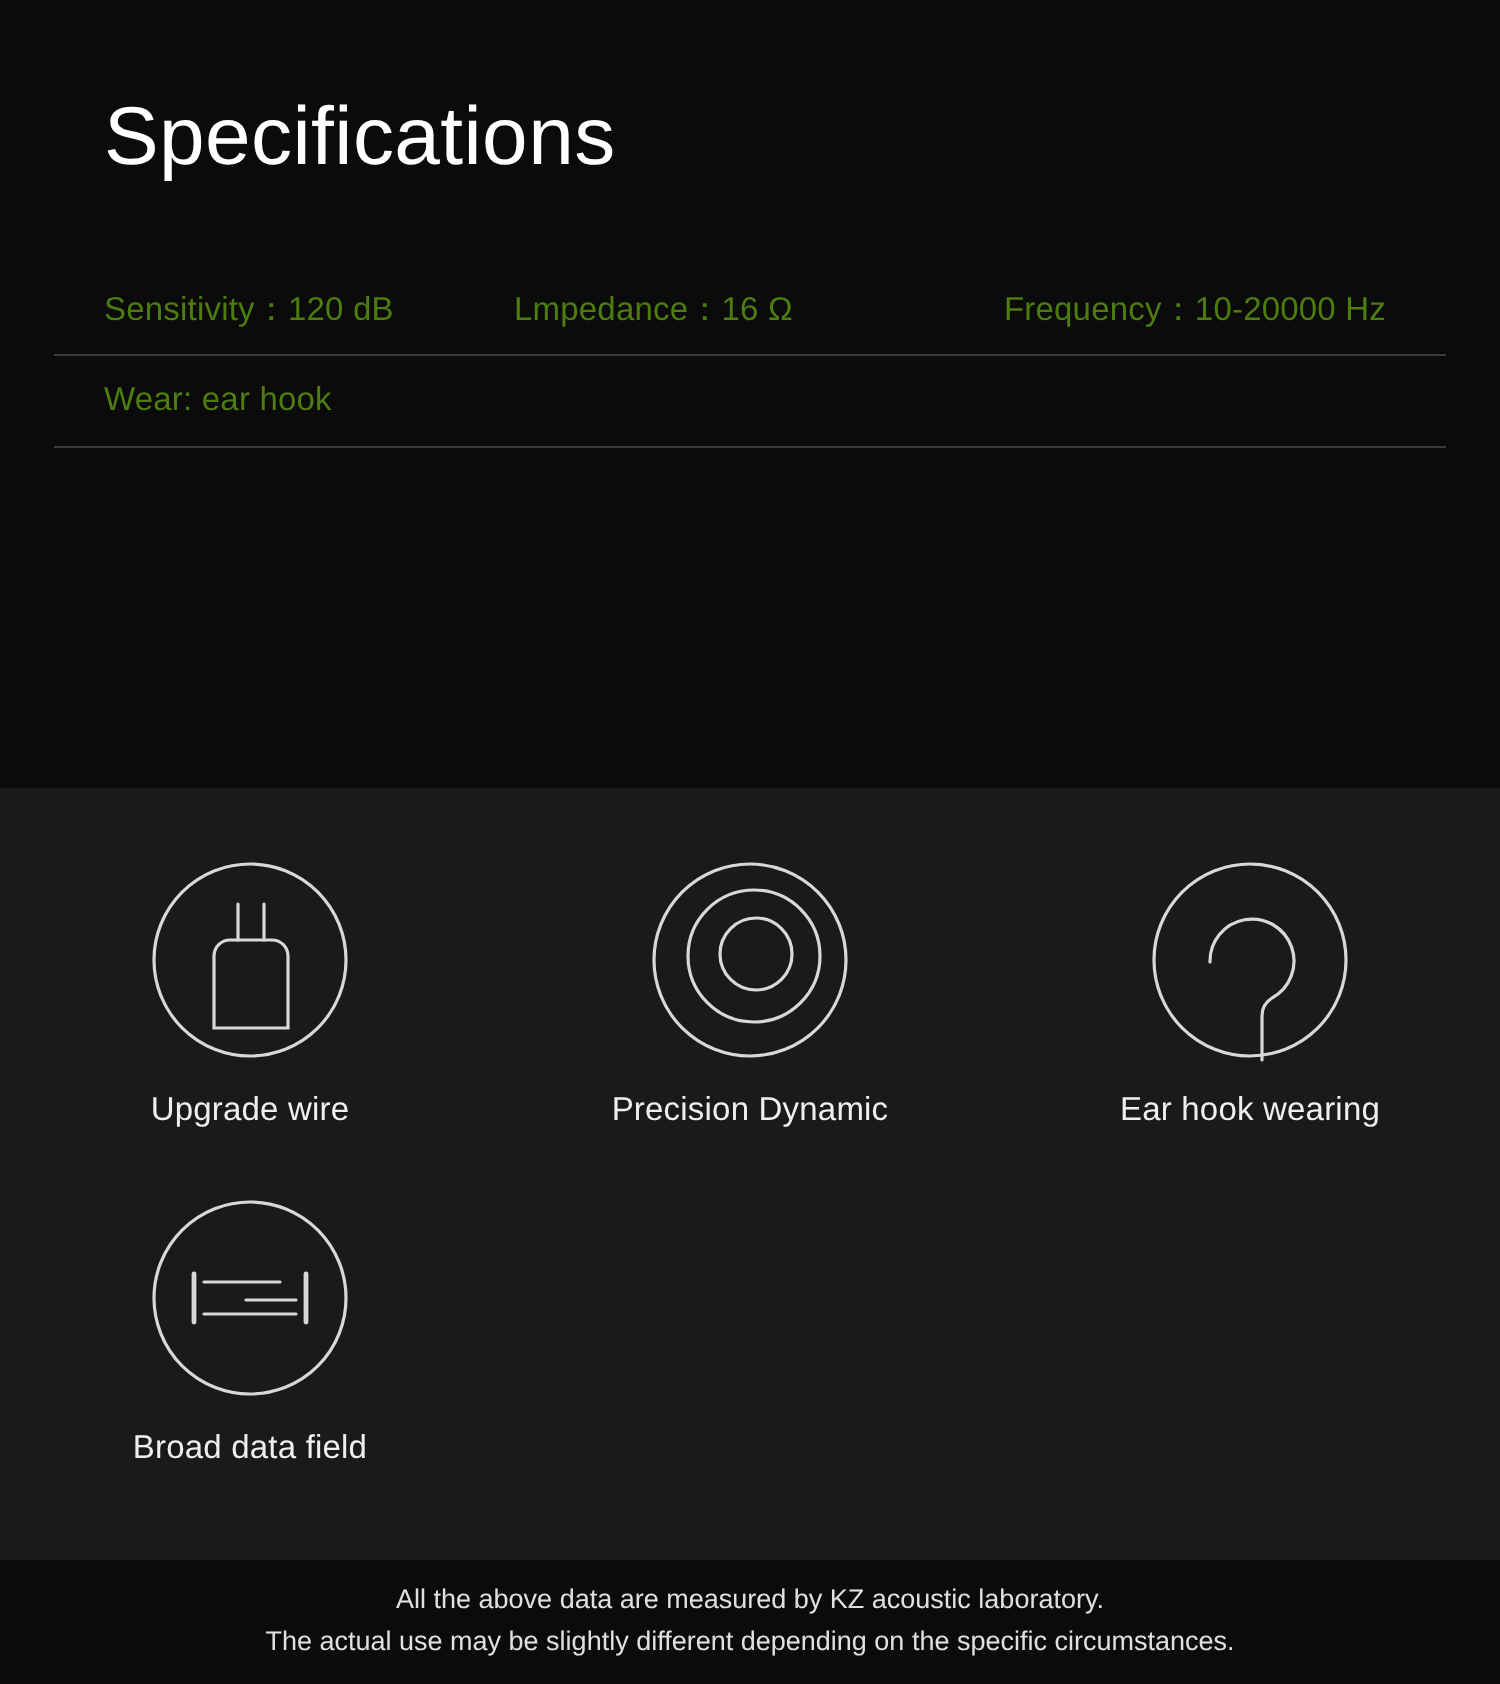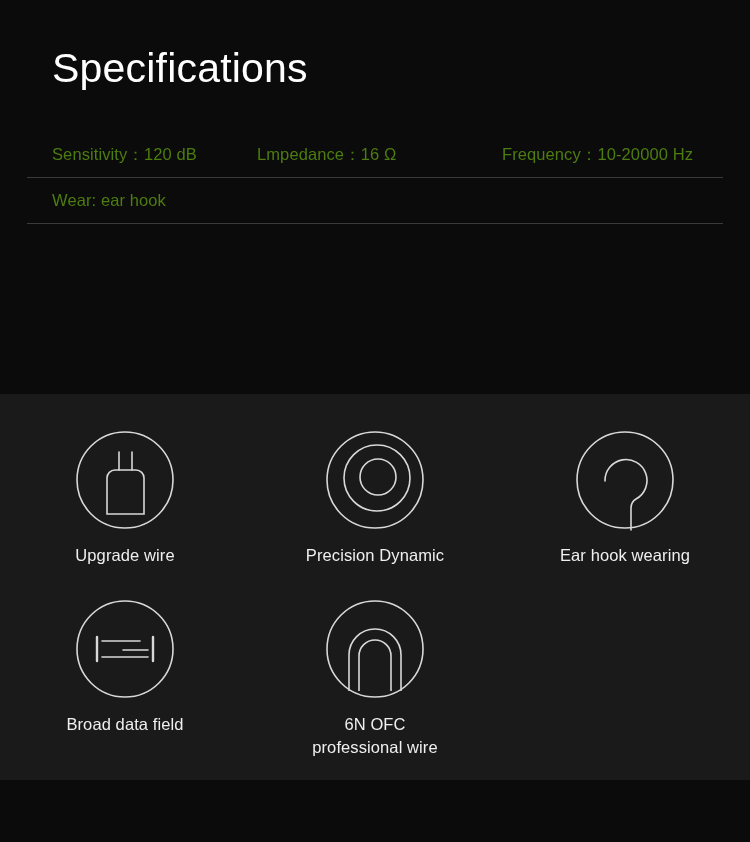--- a/index.html
+++ b/index.html
@@ -41,21 +41,21 @@
   .c-wide { width:470px; padding-left:25px; }
   .c-full { width:696px; padding-left:25px; }
 
   
   .feature-section {
     position:absolute; left:0; top:394px; width:750px; height:386px;
     background:#1a1a1a;
   }
   .feature-grid {
     position:absolute; left:0; top:0; width:750px;
-    display:flex; flex-wrap:wrap;
+    display:flex; flex-wrap:wrap;align-items:flex-end;
   }
   .feature-cell {
     width:250px;
     display:flex; flex-direction:column; align-items:center;
   }
   .feature-cell.r1 { padding-top:36px; }
   .feature-cell.r2 { padding-top:33px; }
   .icon-wrap {
     width:100px; height:100px; position:relative;
   }
@@ -148,28 +148,22 @@
             <path d="M22 38 V62" stroke-width="2.4" stroke-linecap="round"></path>
             <path d="M78 38 V62" stroke-width="2.4" stroke-linecap="round"></path>
             <path d="M27 42 H65" stroke-linecap="round"></path>
             <path d="M48 51 H73" stroke-linecap="round"></path>
             <path d="M27 58 H73" stroke-linecap="round"></path>
           </svg>
         </div>
         <div class="feature-label">Broad data field</div>
       </div>
 
-      <div class="feature-cell r2">
-        <div class="icon-wrap">
-          <svg viewBox="0 0 100 100" fill="none" stroke="#d8d8d8" stroke-width="1.6">
-            <circle cx="50" cy="50" r="48"></circle>
-            <path d="M24 92 V56 a26 26 0 0 1 52 0 V92"></path>
-            <path d="M34 92 V57 a16 16 0 0 1 32 0 V92"></path>
-          </svg>
-        </div>
-        <div class="feature-label">6N OFC<br>professional wire</div>
-      </div>
 
     </div>
   </section>
 
+  <footer class="footer">
+    <div class="footer-line">All the above data are measured by KZ acoustic laboratory.</div>
+    <div class="footer-line">The actual use may be slightly different depending on the specific circumstances.</div>
+  </footer>
 
 </div>
 
 </body></html>

